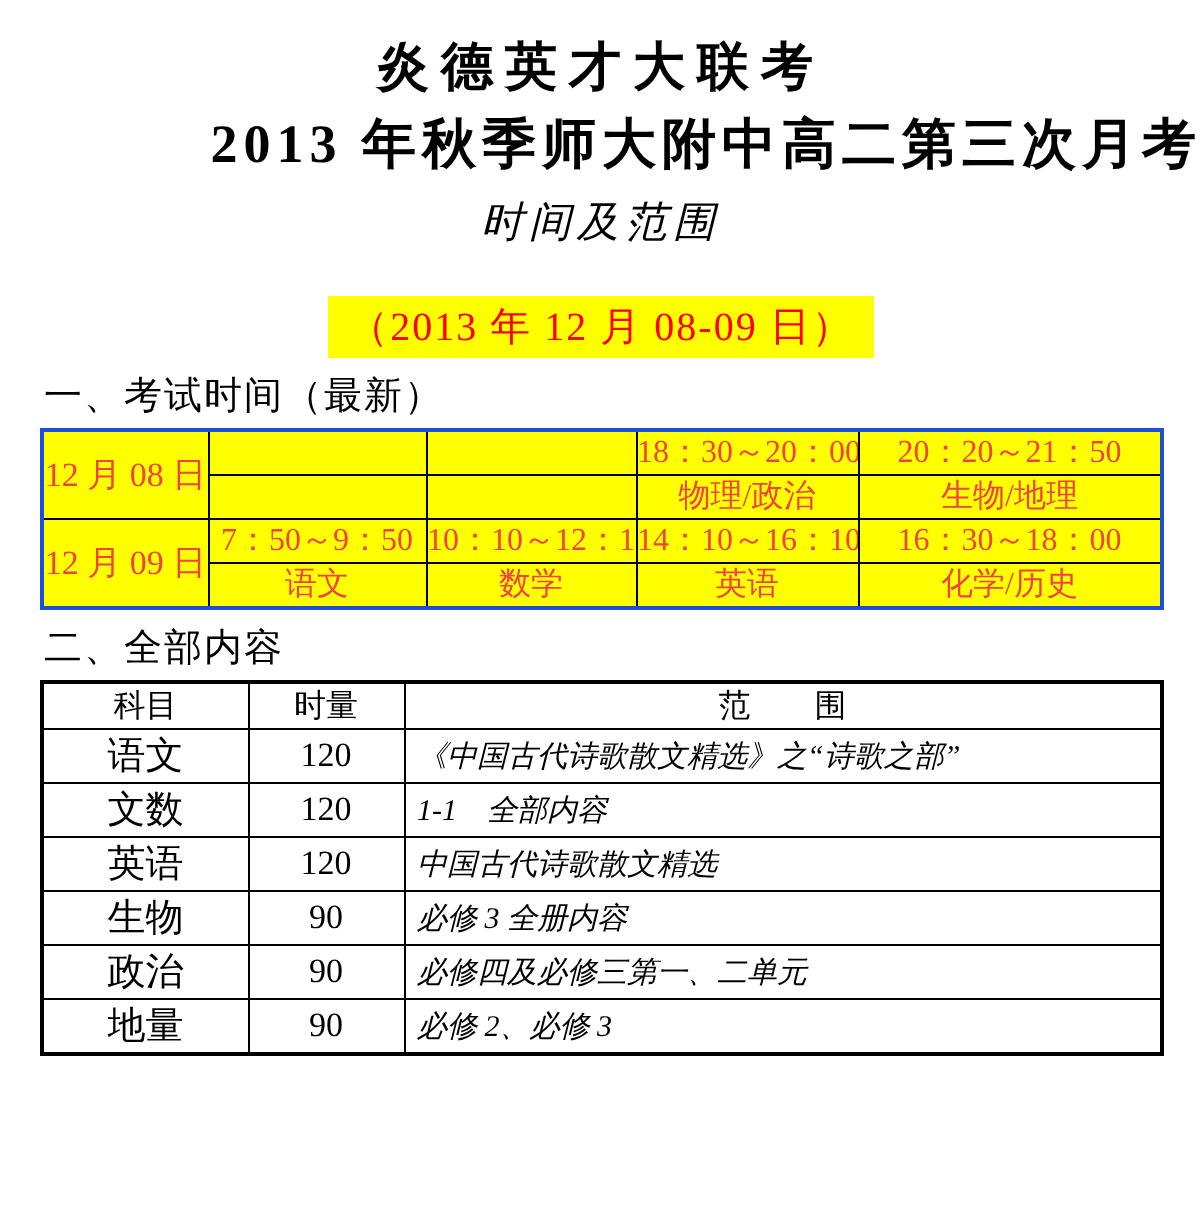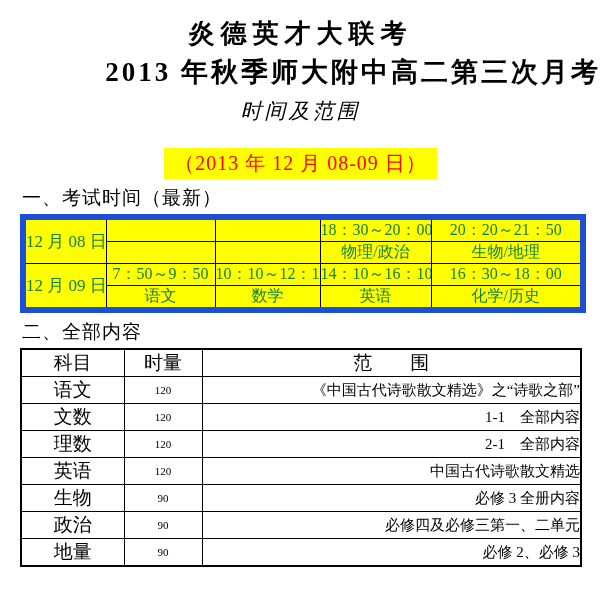--- a/index.html
+++ b/index.html
@@ -13,29 +13,29 @@
   .title3{text-align:center;font-size:21px;margin-top:7px;letter-spacing:3px;font-style:italic;}
   .banner-wrap{text-align:center;margin-top:23px;}
   .banner{
     display:inline-block;background:#FFFF00;color:#FF0000;
     font-size:20px;padding:2px 10px;letter-spacing:1px;
   }
   .section-heading{font-size:19px;margin:6px 0 3px 22px;letter-spacing:1px;}
 
   table{border-collapse:collapse;margin-left:20px;width:560px;table-layout:fixed;}
   td,th{border:1px solid #000;overflow:hidden;white-space:nowrap;}
-  table.schedule{border:6px solid #1d4ed8;background:#FFFF00;color:#15803d;}
+  table.schedule{border:2px solid #1d4ed8;background:#FFFF00;color:#ef4444;}
   table.schedule td{text-align:center;font-size:16px;height:20px;padding:0;}
   table.schedule td.datecell{font-size:17px;}
   table.scope{border:2px solid #000;margin-top:2px;}
-  table.scope th{font-size:19px;font-weight:normal;text-align:center;height:22px;padding:0;}
+  table.scope th{font-size:16px;font-weight:normal;text-align:center;height:22px;padding:0;}
   table.scope td{height:22px;padding:0;}
   table.scope td.subj{font-size:19px;text-align:center;}
-  table.scope td.dur{font-size:11px;text-align:center;font-family:"Liberation Serif",serif;}
-  table.scope td.range{font-size:15px;text-align:right;padding-left:6px;}
+  table.scope td.dur{font-size:17px;text-align:center;font-family:"Liberation Serif",serif;}
+  table.scope td.range{font-size:15px;text-align:left;padding-left:6px;font-style:italic;}
 </style>
 </head>
 <body>
 
 <div class="title1">炎德英才大联考</div>
 <div class="title2">2013 年秋季师大附中高二第三次月考</div>
 <div class="title3">时间及范围</div>
 
 <div class="banner-wrap">
   <span class="banner">（2013 年 12 月 08-09 日）</span>
@@ -99,25 +99,20 @@
     <td class="subj">语文</td>
     <td class="dur">120</td>
     <td class="range">《中国古代诗歌散文精选》之“诗歌之部”</td>
   </tr>
   <tr>
     <td class="subj">文数</td>
     <td class="dur">120</td>
     <td class="range">1-1　全部内容</td>
   </tr>
   <tr>
-    <td class="subj">理数</td>
-    <td class="dur">120</td>
-    <td class="range">2-1　全部内容</td>
-  </tr>
-  <tr>
     <td class="subj">英语</td>
     <td class="dur">120</td>
     <td class="range">中国古代诗歌散文精选</td>
   </tr>
   <tr>
     <td class="subj">生物</td>
     <td class="dur">90</td>
     <td class="range">必修 3 全册内容</td>
   </tr>
   <tr>

